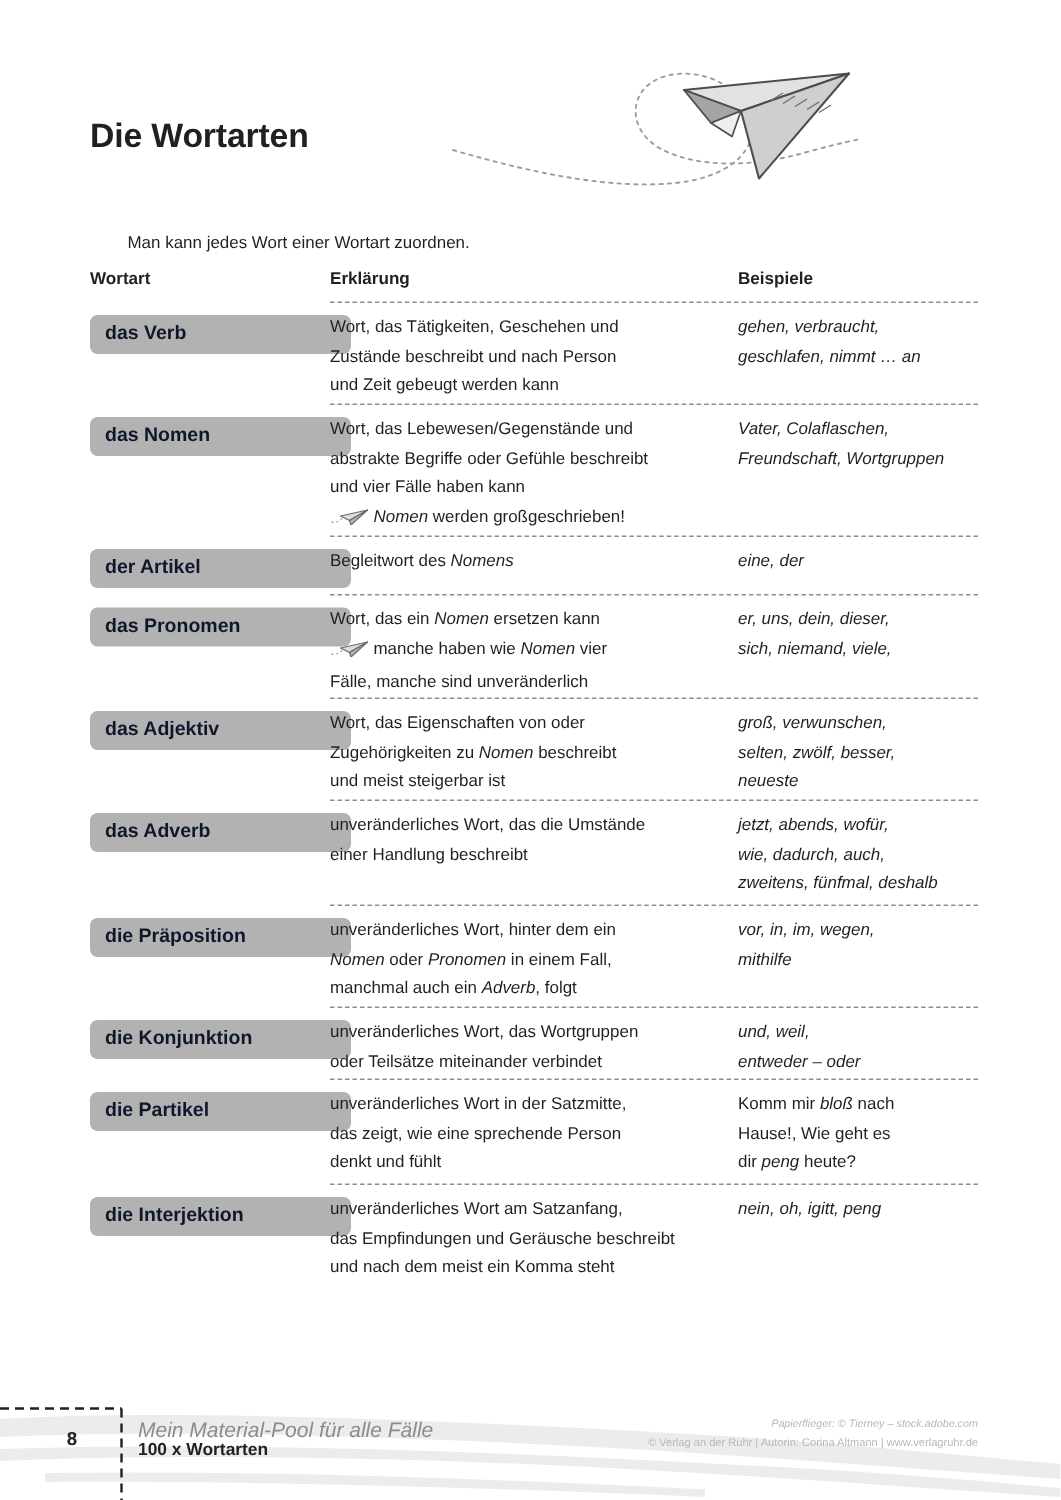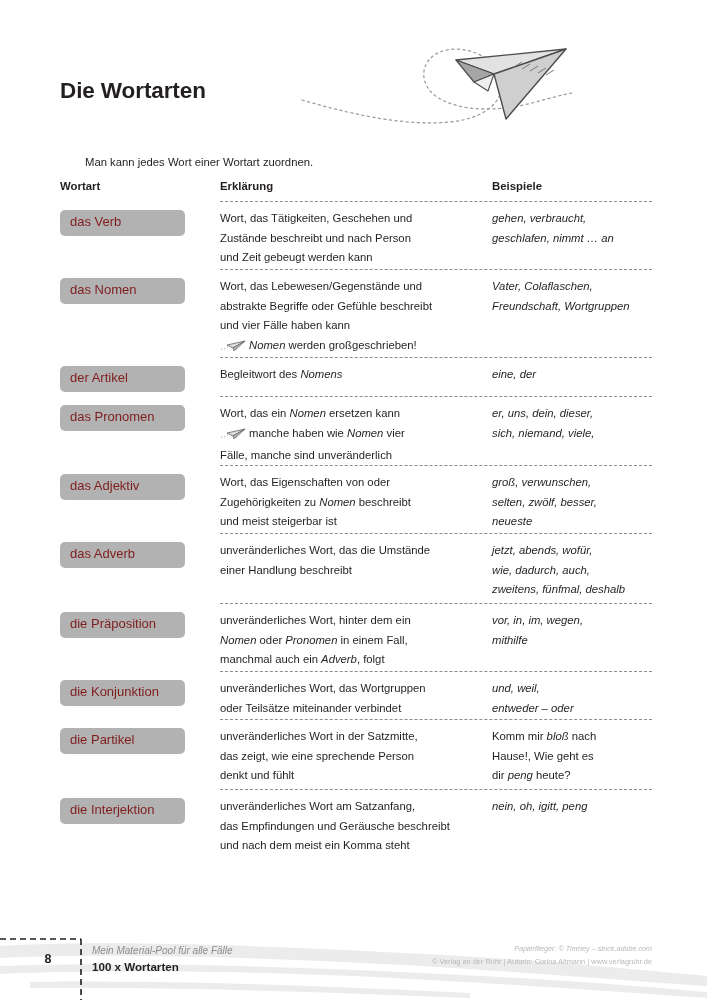--- a/index.html
+++ b/index.html
@@ -73,29 +73,30 @@
     content: "";
     position: absolute;
     left: 160px;
     right: 0;
     top: 0;
     border-top: 1px dashed #8d8d8d;
   }
 
   .pill {
     display: inline-block;
-    width: 125px;
+    width: 174px;
     padding: 5px 10px 6px 10px;
     background: #b2b2b2;
-    color: #7f1d1d;
+    color: #0f172a;
     border-radius: 5px;
     font-size: 13px;
     line-height: 1.15;
     white-space: nowrap;
     margin-top: 1px;
+    font-weight: bold;
   }
 
   .cell-text {
     font-size: 11.3px;
     line-height: 19.6px;
     color: #231f20;
   }
   .cell-text i { font-style: italic; }
   .cell-ex {
     font-size: 11.3px;
@@ -153,21 +154,21 @@
     width: 36px;
     text-align: center;
     font-size: 12.5px;
     font-weight: bold;
     color: #231f20;
   }
   #series-title {
     position: absolute;
     left: 92px;
     top: 15px;
-    font-size: 10px;
+    font-size: 14px;
     font-style: italic;
     color: #8c8c8c;
   }
   #book-title {
     position: absolute;
     left: 92px;
     top: 30px;
     font-size: 11.6px;
     font-weight: bold;
     color: #231f20;

